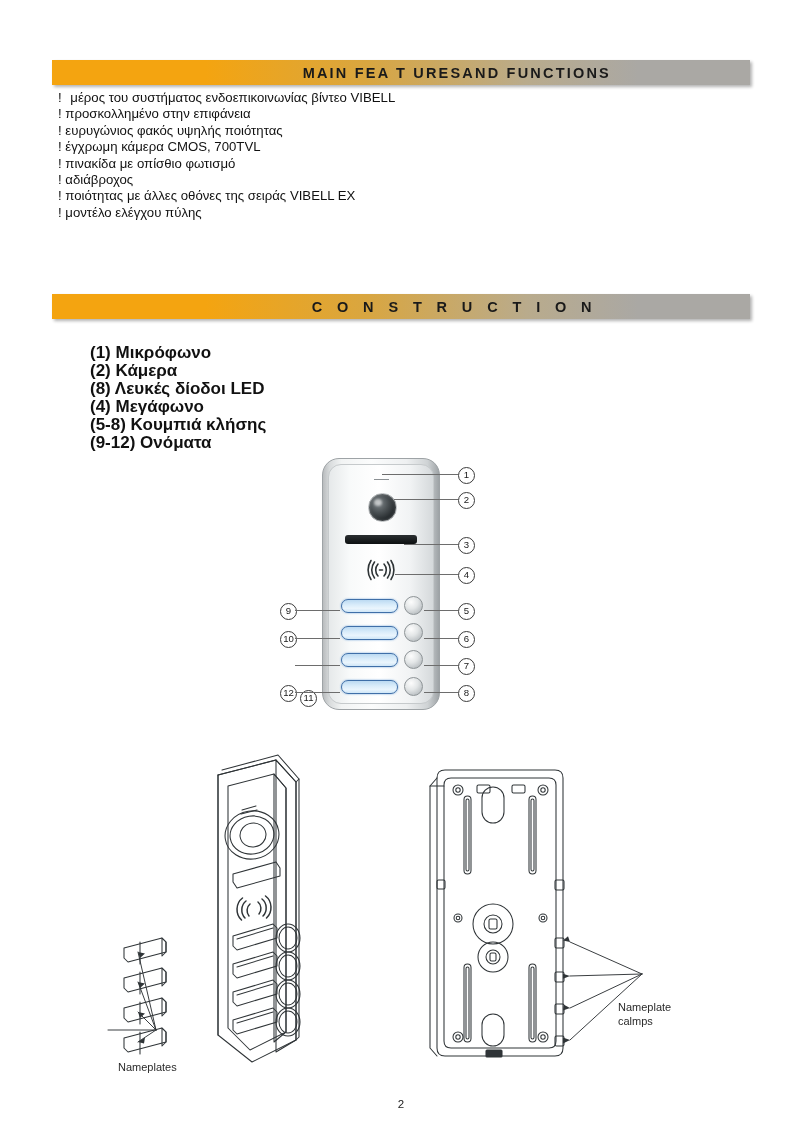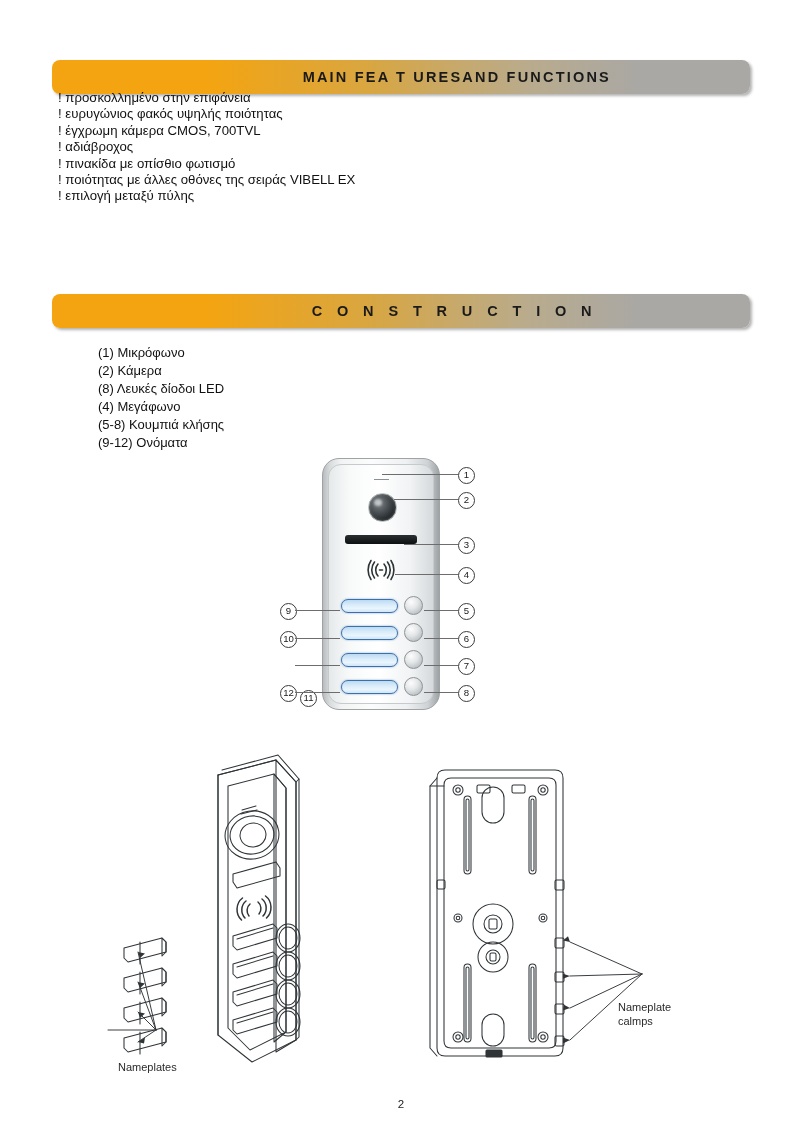--- a/index.html
+++ b/index.html
@@ -20,33 +20,32 @@
     position: absolute;
     inset: 0;
     background: #fff;
   }
 
   
   .section-bar {
     position: absolute;
     left: 52px;
     width: 698px;
-    height: 34px;
+    height: 25px;
     background: linear-gradient(to right,
                 #f4a410 0%,
                 #f4a410 22%,
                 #d9a640 45%,
                 #b9ab8c 68%,
                 #aaa8a4 84%,
                 #aaa8a4 100%);
     box-shadow: 2px 2px 3px rgba(0,0,0,0.30);
     display: flex;
     align-items: center;
     justify-content: flex-end;
-    border-radius: 8px;
   }
   .section-bar .bar-title {
     font-size: 14.5px;
     font-weight: bold;
     letter-spacing: 2.2px;
     color: #1a1a1a;
     padding-right: 139px;
     white-space: pre;
   }
   #bar-construction .bar-title {
@@ -71,25 +70,25 @@
     white-space: normal;
   }
   .feature-list .bang {
     font-weight: normal;
   }
   .feature-list .li.indent-first .bang { margin-right: 5px; }
 
   
   .legend {
     position: absolute;
-    left: 98px;
+    left: 90px;
     top: 344px;
     width: 190px;
-    font-size: 13px;
-    font-weight: normal;
+    font-size: 17px;
+    font-weight: bold;
     line-height: 15.2px;
     color: #111;
   }
   .legend .wrap { line-height: 18px; }
 
   
   #front-view {
     position: absolute;
     left: 322px;
     top: 458px;
@@ -231,47 +230,51 @@
 </head>
 <body>
 
 <div class="page">
 
   <div class="section-bar" id="bar-main-features">
     <span class="bar-title">MAIN FEA T URESAND FUNCTIONS</span>
   </div>
 
   <div class="feature-list">
+    <div class="li indent-first">
+      <span class="bang">!</span>
+      <span>μέρος του συστήματος ενδοεπικοινωνίας βίντεο VIBELL</span>
+    </div>
     <div class="li">
       <span class="bang">!</span>
       <span>προσκολλημένο στην επιφάνεια</span>
     </div>
     <div class="li">
       <span class="bang">!</span>
       <span>ευρυγώνιος φακός υψηλής ποιότητας</span>
     </div>
     <div class="li">
       <span class="bang">!</span>
       <span>έγχρωμη κάμερα CMOS, 700TVL</span>
     </div>
     <div class="li">
       <span class="bang">!</span>
+      <span>πινακίδα με οπίσθιο φωτισμό</span>
+    </div>
+    <div class="li">
+      <span class="bang">!</span>
       <span>αδιάβροχος</span>
     </div>
     <div class="li">
       <span class="bang">!</span>
-      <span>πινακίδα με οπίσθιο φωτισμό</span>
-    </div>
-    <div class="li">
-      <span class="bang">!</span>
       <span>ποιότητας με άλλες οθόνες της σειράς VIBELL EX</span>
     </div>
     <div class="li">
       <span class="bang">!</span>
-      <span>επιλογή μεταξύ πύλης</span>
+      <span>μοντέλο ελέγχου πύλης</span>
     </div>
   </div>
 
   <div class="section-bar" id="bar-construction">
     <span class="bar-title">C O N S T R U C T I O N</span>
   </div>
 
   <div class="legend">
     <div class="wrap">(1) Μικρόφωνο</div>
     <div class="wrap">(2) Κάμερα</div>

